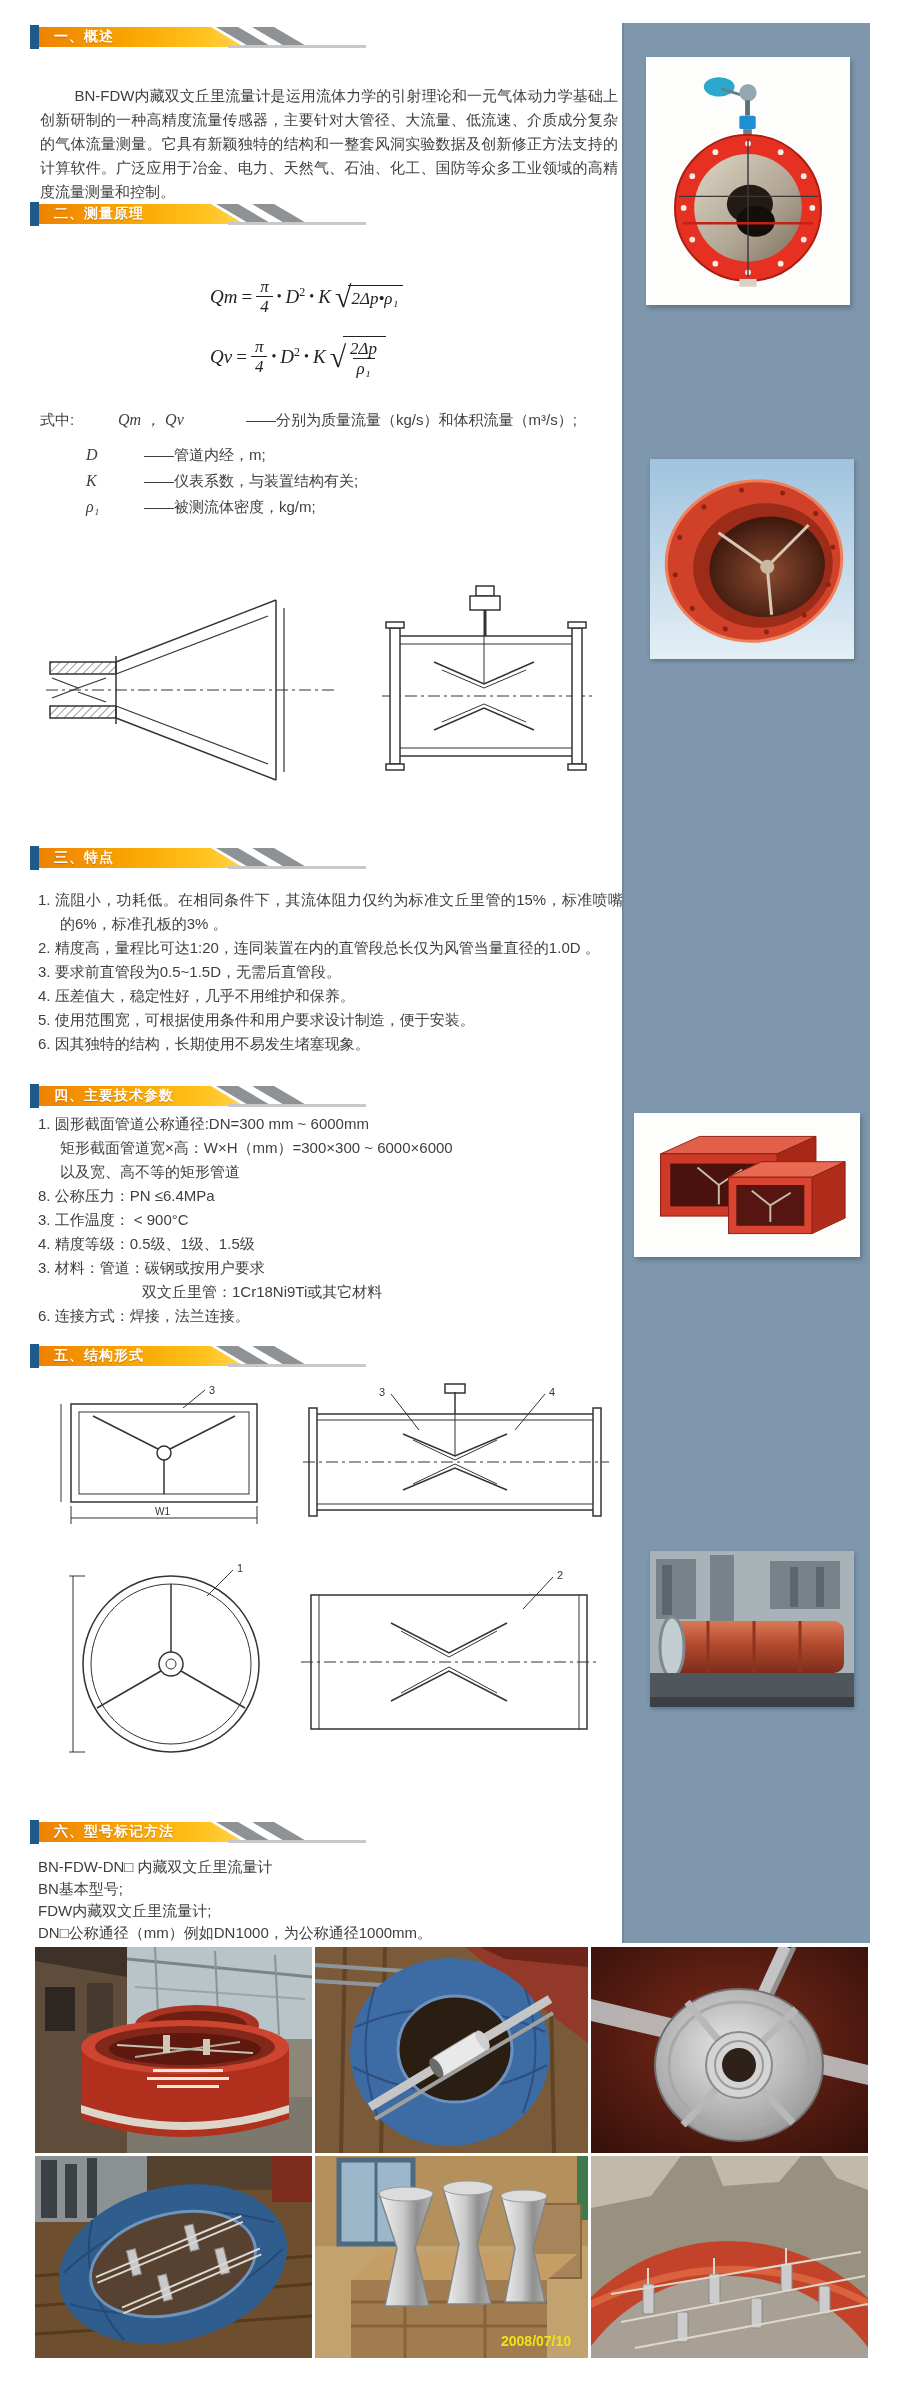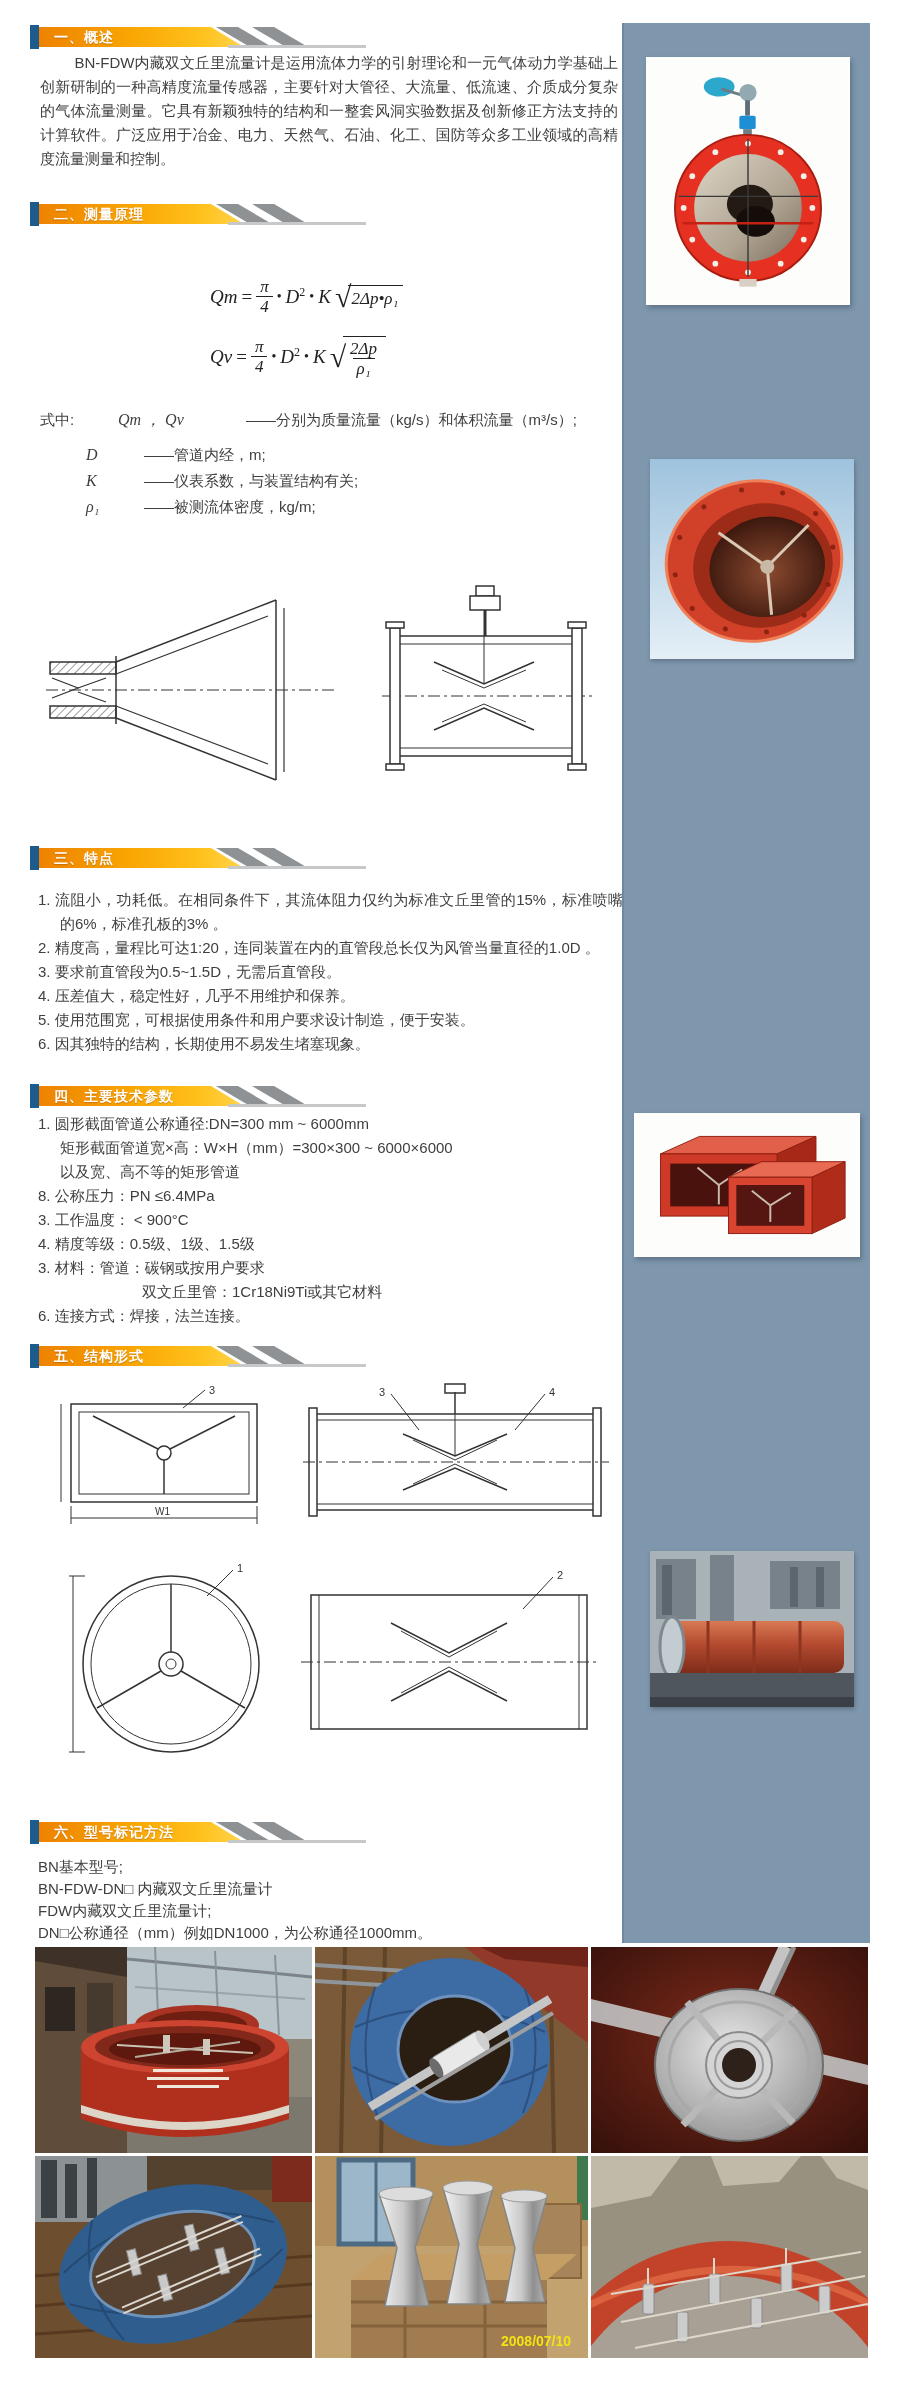--- a/index.html
+++ b/index.html
@@ -1,34 +1,34 @@
 <!DOCTYPE html>
 <html><head>
 <meta charset="utf-8">
 <style>
   html,body{margin:0;padding:0;background:#ffffff;}
   .page{position:relative;width:900px;height:2396px;background:#fff;overflow:hidden;
         font-family:"Liberation Sans","DejaVu Sans",sans-serif;color:#3c3c3c;}
   
-  .sec-header{position:absolute;left:30px;width:380px;height:20px;}
+  .sec-header{position:absolute;left:30px;width:380px;height:20px;font-family:Liberation Serif, serif;}
   .hbar{position:absolute;left:0;top:-2px;width:9px;height:24px;background:#1d5b8d;}
   .hband{position:absolute;left:9px;top:0;width:205px;height:20px;
          background:linear-gradient(90deg,#ee8200 0%,#f9a603 45%,#ffc21d 80%,#ffd44e 100%);
          clip-path:polygon(0 0,172px 0,205px 100%,0 100%);}
   .htitle{position:absolute;left:15px;top:0;line-height:20px;color:#ffffff;
           font-weight:bold;font-size:14px;letter-spacing:1px;white-space:nowrap;
           text-shadow:0 1px 1px rgba(150,70,0,.45);}
   .hstripe{position:absolute;top:0;height:20px;width:56px;background:#8f9294;
            clip-path:polygon(0 0,22px 0,56px 100%,34px 100%);}
   .st1{left:186px;}
   .st2{left:222px;}
   .hline{position:absolute;left:198px;top:18px;width:138px;height:3px;background:#c6c8ca;}
   
   .para{position:absolute;font-size:15px;line-height:24px;text-align:justify;color:#3f3f3f;}
-  .indent{text-indent:2.3em;}
+  .indent{text-indent:2.3em;margin-top:33px;}
   .feat{position:absolute;font-size:15px;line-height:24px;color:#3f3f3f;}
   .feat div{padding-left:22px;text-indent:-22px;text-align:justify;}
   .params{position:absolute;font-size:15px;line-height:24px;color:#3f3f3f;}
   .ind-a{padding-left:22px;}
   .ind-b{padding-left:104px;}
   .model{position:absolute;font-size:15px;line-height:22px;color:#3f3f3f;}
   
   .formula{position:absolute;display:flex;align-items:center;gap:4px;
            font-family:"Liberation Serif","DejaVu Serif",serif;font-style:italic;
            font-size:19px;color:#222;}
@@ -326,22 +326,22 @@
   <div class="sec-header" style="top:1822px">
     <div class="hbar"></div>
     <div class="hband">
       <span class="htitle">六、型号标记方法</span>
     </div>
     <div class="hstripe st1"></div>
     <div class="hstripe st2"></div>
     <div class="hline"></div>
   </div>
   <div class="model" style="top:1856px;left:38px;width:585px">
+    <div>BN-FDW-DN□  内藏双文丘里流量计</div>
     <div>BN基本型号;</div>
-    <div>BN-FDW-DN□  内藏双文丘里流量计</div>
     <div>FDW内藏双文丘里流量计;</div>
     <div>DN□公称通径（mm）例如DN1000，为公称通径1000mm。</div>
   </div>
 
   <div class="sidebar">
 
     <div class="ph-card" style="left:22px;top:34px">
       <svg width="196" height="240" viewBox="0 0 204 248">
         <defs>
           <linearGradient id="sb1m" x1="0" y1="0" x2="1" y2="1">

